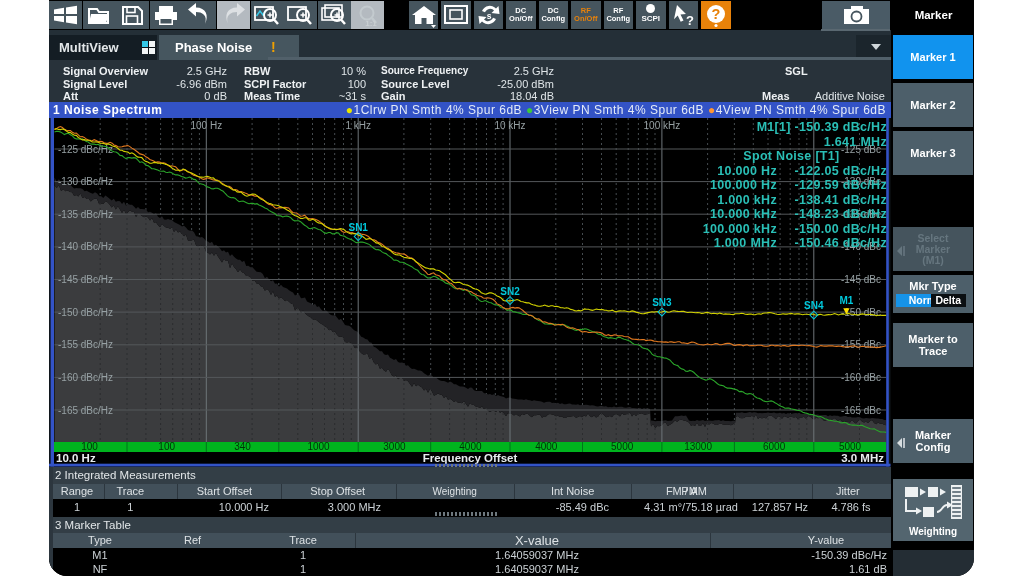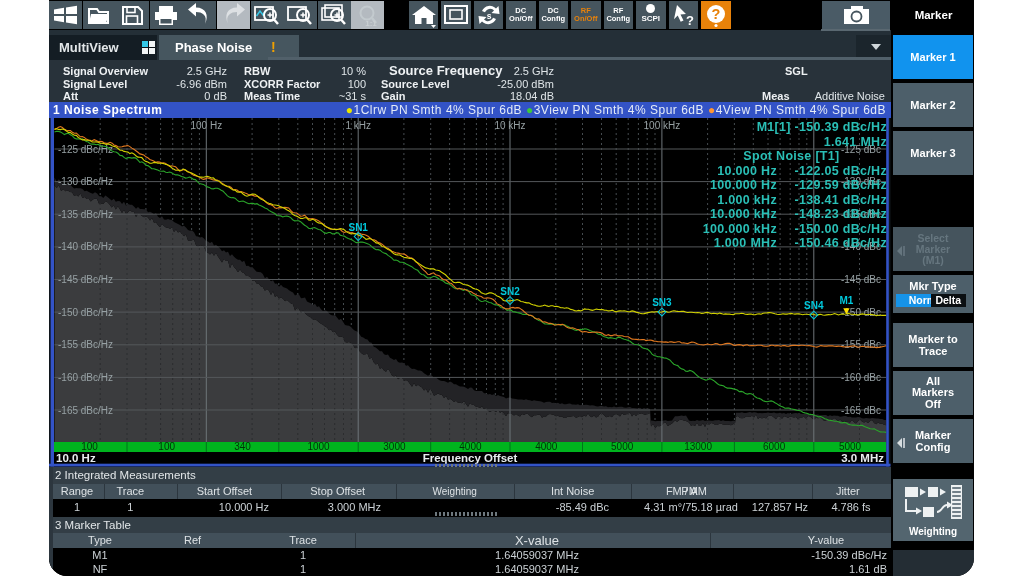--- a/index.html
+++ b/index.html
@@ -22,25 +22,25 @@
   <div style="position:absolute;left:222px;top:35px;height:25px;line-height:25px;font-size:14px;font-weight:bold;color:#f0a000">!</div>
   <div style="position:absolute;left:807px;top:35px;width:35px;height:25px;background:#1b252c"></div>
   <div style="position:absolute;left:822px;top:44px;width:0;height:0;border-left:5px solid transparent;border-right:5px solid transparent;border-top:6px solid #cfd6da"></div>
   <div style="position:absolute;left:772px;top:28.5px;width:69px;height:2.5px;background:#5a6871"></div>
   <div style="position:absolute;left:219px;top:56.5px;width:623px;height:3.5px;background:#51606a"></div>
   <div style="position:absolute;left:0;top:60px;width:842px;height:41.5px;background:#28323a"></div>
   <div style="position:absolute;left:14.0px;top:65px;font-size:11px;font-weight:bold;color:#eef1f3;line-height:12px">Signal Overview</div>
     <div style="position:absolute;left:101.0px;top:65px;width:77px;text-align:right;font-size:11px;color:#dfe5e8;line-height:12px">2.5 GHz</div>
     <div style="position:absolute;left:195.0px;top:65px;font-size:11px;font-weight:bold;color:#eef1f3;line-height:12px">RBW</div>
     <div style="position:absolute;left:251.0px;top:65px;width:66px;text-align:right;font-size:11px;color:#dfe5e8;line-height:12px">10 %</div>
-    <div style="position:absolute;left:340px;top:65px;font-size:13px;font-weight:bold;color:#eef1f3;line-height:12px">Source Frequency</div>
+    <div style="position:absolute;left:332.0px;top:65px;font-size:10px;font-weight:bold;color:#eef1f3;line-height:12px">Source Frequency</div>
     <div style="position:absolute;left:421.0px;top:65px;width:84px;text-align:right;font-size:11px;color:#dfe5e8;line-height:12px">2.5 GHz</div>
     <div style="position:absolute;left:14.0px;top:77.5px;font-size:11px;font-weight:bold;color:#eef1f3;line-height:12px">Signal Level</div>
     <div style="position:absolute;left:101.0px;top:77.5px;width:77px;text-align:right;font-size:11px;color:#dfe5e8;line-height:12px">-6.96 dBm</div>
-    <div style="position:absolute;left:195.0px;top:77.5px;font-size:11px;font-weight:bold;color:#eef1f3;line-height:12px">XCORR Factor</div>
+    <div style="position:absolute;left:195.0px;top:77.5px;font-size:11px;font-weight:bold;color:#eef1f3;line-height:12px">SCPI Factor</div>
     <div style="position:absolute;left:251.0px;top:77.5px;width:66px;text-align:right;font-size:11px;color:#dfe5e8;line-height:12px">100</div>
     <div style="position:absolute;left:332.0px;top:77.5px;font-size:11px;font-weight:bold;color:#eef1f3;line-height:12px">Source Level</div>
     <div style="position:absolute;left:421.0px;top:77.5px;width:84px;text-align:right;font-size:11px;color:#dfe5e8;line-height:12px">-25.00 dBm</div>
     <div style="position:absolute;left:14.0px;top:90px;font-size:11px;font-weight:bold;color:#eef1f3;line-height:12px">Att</div>
     <div style="position:absolute;left:101.0px;top:90px;width:77px;text-align:right;font-size:11px;color:#dfe5e8;line-height:12px">0 dB</div>
     <div style="position:absolute;left:195.0px;top:90px;font-size:11px;font-weight:bold;color:#eef1f3;line-height:12px">Meas Time</div>
     <div style="position:absolute;left:251.0px;top:90px;width:66px;text-align:right;font-size:11px;color:#dfe5e8;line-height:12px">~31 s</div>
     <div style="position:absolute;left:332.0px;top:90px;font-size:11px;font-weight:bold;color:#eef1f3;line-height:12px">Gain</div>
     <div style="position:absolute;left:421.0px;top:90px;width:84px;text-align:right;font-size:11px;color:#dfe5e8;line-height:12px">18.04 dB</div>
     <div style="position:absolute;left:736.0px;top:65px;font-size:11px;font-weight:bold;color:#eef1f3;line-height:12px">SGL</div>
@@ -421,21 +421,20 @@
     <div style="position:absolute;left:844px;top:35px;width:80px;height:44px;background:#1193ee;display:flex;flex-direction:column;justify-content:center;align-items:center;font-size:11px;font-weight:bold;color:#fff;line-height:12.5px;text-align:center">Marker 1</div>
     <div style="position:absolute;left:844px;top:83px;width:80px;height:44px;background:#4d5f6a;display:flex;flex-direction:column;justify-content:center;align-items:center;font-size:11px;font-weight:bold;color:#fff;line-height:12.5px;text-align:right">Marker 2</div>
     <div style="position:absolute;left:844px;top:131px;width:80px;height:44px;background:#4d5f6a;display:flex;flex-direction:column;justify-content:center;align-items:center;font-size:11px;font-weight:bold;color:#fff;line-height:12.5px;text-align:center">Marker 3</div>
     <div style="position:absolute;left:844px;top:227px;width:80px;height:44px;background:#45545d;display:flex;flex-direction:column;justify-content:center;align-items:center;font-size:11px;font-weight:bold;color:#fff;line-height:12.5px;text-align:center;color:#66767f;font-size:10.5px;line-height:11px">Select<br>Marker<br>(M1)</div>
     <div style="position:absolute;left:844px;top:275px;width:80px;height:38px;background:#4d5f6a;display:flex;flex-direction:column;justify-content:center;align-items:center;font-size:11px;font-weight:bold;color:#fff;line-height:12.5px;text-align:center">
       <div style="margin-bottom:15px">Mkr Type</div>
     </div>
     <div style="position:absolute;left:846.5px;top:294px;width:54px;height:13px;background:#1693e8;color:#fff;font-size:10.5px;font-weight:bold;text-align:center;line-height:13px">Norm</div>
     <div style="position:absolute;left:881.5px;top:294px;width:35.5px;height:13px;background:#0b0f12;color:#fff;font-size:10.5px;font-weight:bold;text-align:center;line-height:13px">Delta</div>
     <div style="position:absolute;left:844px;top:323px;width:80px;height:44px;background:#4d5f6a;display:flex;flex-direction:column;justify-content:center;align-items:center;font-size:11px;font-weight:bold;color:#fff;line-height:12.5px;text-align:center">Marker to<br>Trace</div>
-    <div style="position:absolute;left:844px;top:371px;width:80px;height:44px;background:#4d5f6a;display:flex;flex-direction:column;justify-content:center;align-items:center;font-size:11px;font-weight:bold;color:#fff;line-height:12.5px;text-align:center;line-height:11.5px">All<br>Markers<br>Off</div>
     <div style="position:absolute;left:844px;top:419px;width:80px;height:44px;background:#4d5f6a;display:flex;flex-direction:column;justify-content:center;align-items:center;font-size:11px;font-weight:bold;color:#fff;line-height:12.5px;text-align:center">Marker<br>Config</div>
     <div style="position:absolute;left:847px;top:243px"><svg width="10" height="12" viewBox="0 0 10 12">
         <path d="M6 1 L1 6 L6 11 Z" fill="#66767f"></path>
         <rect x="7.2" y="1" width="1.6" height="10" fill="#66767f"></rect>
       </svg></div>
     <div style="position:absolute;left:847px;top:435px"><svg width="10" height="12" viewBox="0 0 10 12">
         <path d="M6 1 L1 6 L6 11 Z" fill="#d7dde0"></path>
         <rect x="7.2" y="1" width="1.6" height="10" fill="#d7dde0"></rect>
       </svg></div>
     <div style="position:absolute;left:844px;top:479px;width:80px;height:62px;background:#53656f;text-align:center">

